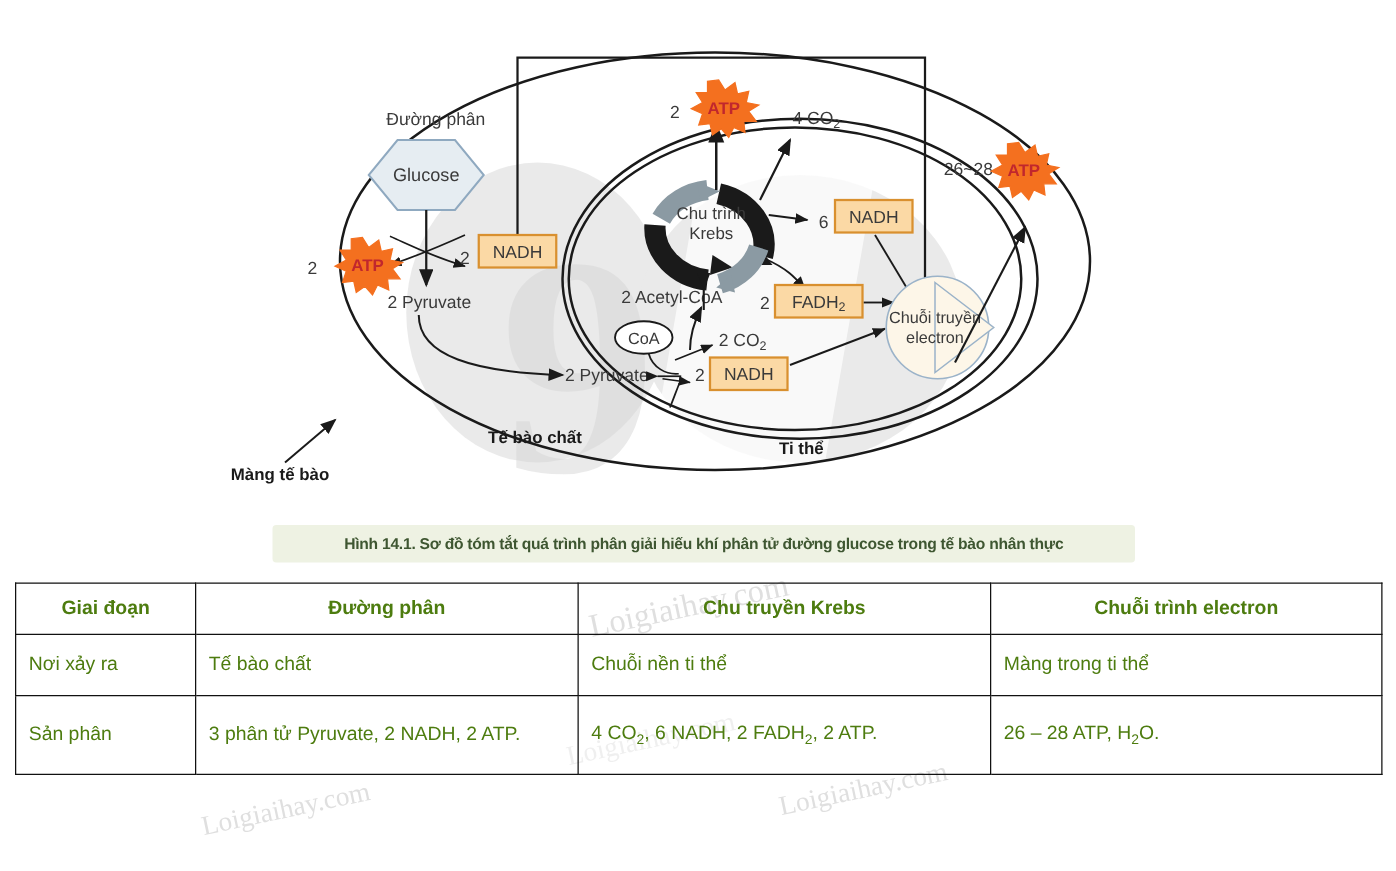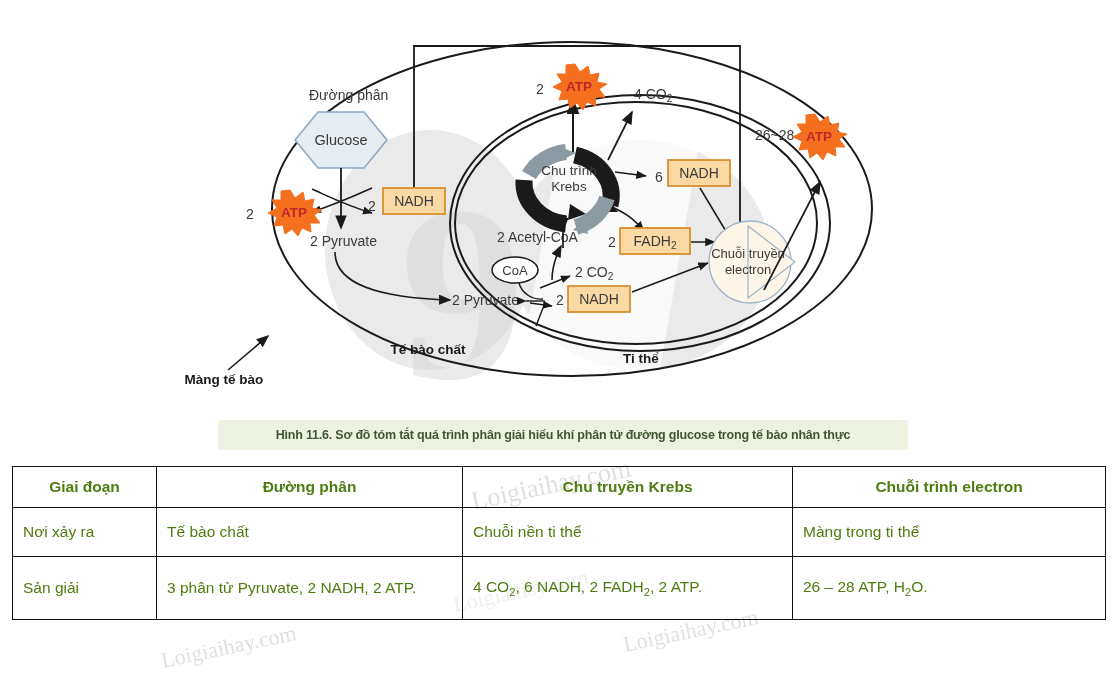--- a/index.html
+++ b/index.html
@@ -199,21 +199,21 @@
     </g>
 
     <path d="M228 370 L268 336" fill="none" stroke="#1a1a1a" stroke-width="1.6" marker-end="url(#ah)"></path>
     <text class="dg-text dg-bold" x="224" y="384" font-size="13.5" text-anchor="middle">Màng tế bào</text>
     <text class="dg-text dg-bold" x="428" y="354" font-size="13.5" text-anchor="middle">Tế bào chất</text>
     <text class="dg-text dg-bold" x="641" y="363" font-size="13.5" text-anchor="middle">Ti thể</text>
   </svg>
 </div>
 
 <div id="caption">
-  <span>Hình 11.6. Sơ đồ tóm tắt quá trình phân giải hiếu khí phân tử đường glucose trong tế bào nhân thực</span>
+  <span>Hình 14.1. Sơ đồ tóm tắt quá trình phân giải hiếu khí phân tử đường glucose trong tế bào nhân thực</span>
 </div>
 
 <div class="wm" style="left:470px;top:470px;">Loigiaihay.com</div>
 <div class="wm wm2" style="left:160px;top:634px;">Loigiaihay.com</div>
 <div class="wm wm2" style="left:622px;top:618px;">Loigiaihay.com</div>
 <div class="wm wm2" style="left:452px;top:578px;opacity:.5">Loigiaihay.com</div>
 
 <div id="tbl-wrap">
   <table>
     <colgroup>
@@ -231,20 +231,20 @@
       </tr>
     </thead>
     <tbody>
       <tr class="r1">
         <td>Nơi xảy ra</td>
         <td>Tế bào chất</td>
         <td>Chuỗi nền ti thể</td>
         <td>Màng trong ti thể</td>
       </tr>
       <tr class="r3">
-        <td>Sản giải</td>
+        <td>Sản phân</td>
         <td>3 phân tử Pyruvate, 2 NADH, 2 ATP.</td>
         <td>4 CO<sub>2</sub>, 6 NADH, 2 FADH<sub>2</sub>, 2 ATP.</td>
         <td>26 – 28 ATP, H<sub>2</sub>O.</td>
       </tr>
     </tbody>
   </table>
 </div>
 
 </body></html>

